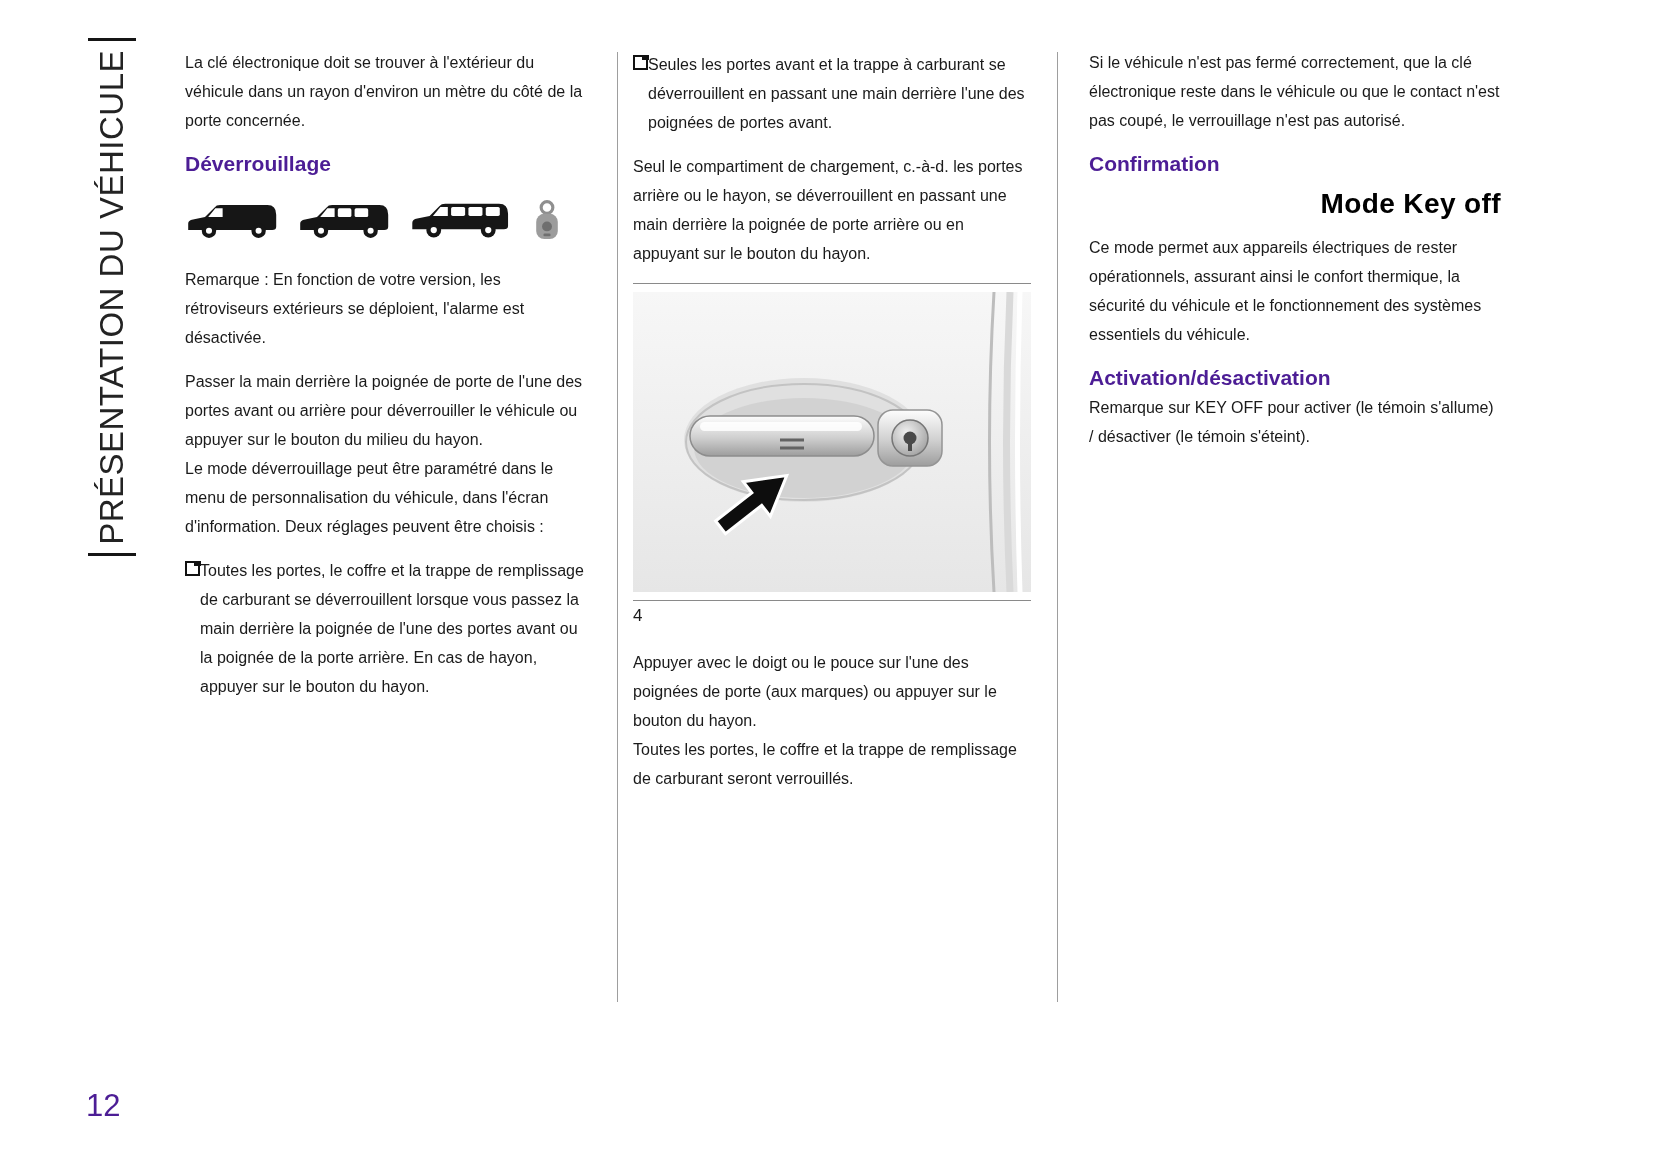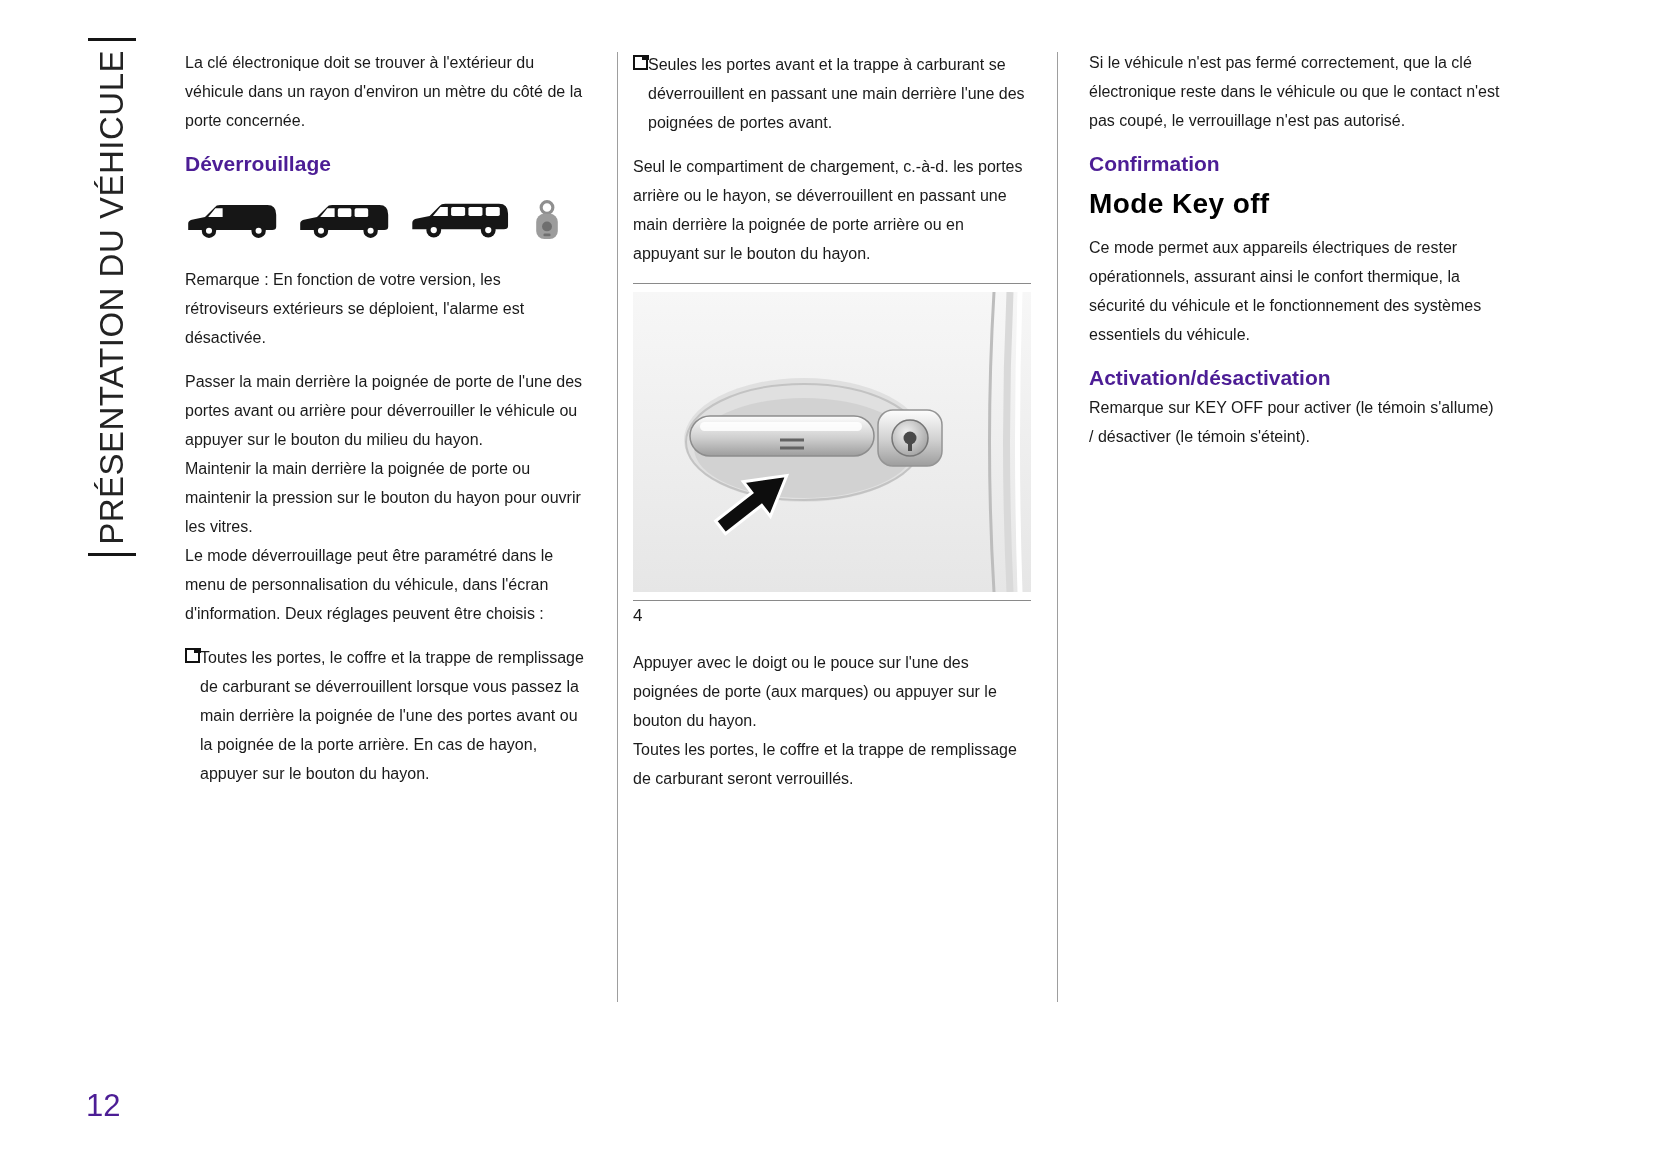--- a/index.html
+++ b/index.html
@@ -24,21 +24,21 @@
   .col1 { left:185px; width:402px; }
   .col2 { left:633px; width:398px; top:50px; }
   .col3 { left:1089px; width:412px; }
 
   .body-text { font-size:16px; line-height:29px; color:#1a1a1a; }
   p.body-text { margin-bottom:15px; }
   .para-group { margin-bottom:15px; }
   .h-bold { font-size:21px; font-weight:700; color:#4c1d95; margin:2px 0 8px 0; line-height:27px; }
   .h-run { margin-bottom:2px; }
   .h-big { font-size:28px; font-weight:700; letter-spacing:0.4px; color:#000;
-    margin:10px 0 12px 0; line-height:34px; }
+    margin:10px 0 12px 0; line-height:34px;text-align:right; }
 
   
   .bullet { display:flex; margin-bottom:15px; }
   .bullet-glyph { position:relative; flex:0 0 auto; width:15px; height:15px;
     border:2.5px solid #111; margin-top:5px; background:#fff; }
   .bullet-glyph::after { content:""; position:absolute; top:-2.5px; right:-2.5px;
     width:7px; height:5px; background:#111; }
   .bullet-text { flex:1 1 auto; }
 
   
@@ -112,21 +112,20 @@
         <rect x="8" y="16" width="24" height="28" rx="9" fill="#9c9c9c"></rect>
         <circle cx="20" cy="30" r="5.5" fill="#6f6f6f"></circle>
         <rect x="16" y="38" width="8" height="3" rx="1.5" fill="#6f6f6f"></rect>
       </svg>
     </div>
 
     <p class="body-text">Remarque : En fonction de votre version, les rétroviseurs extérieurs se déploient, l'alarme est désactivée.</p>
 
     <div class="para-group body-text">
       <div>Passer la main derrière la poignée de porte de l'une des portes avant ou arrière pour déverrouiller le véhicule ou appuyer sur le bouton du milieu du hayon.</div>
-      <div>Maintenir la main derrière la poignée de porte ou maintenir la pression sur le bouton du hayon pour ouvrir les vitres.</div>
       <div>Le mode déverrouillage peut être paramétré dans le menu de personnalisation du véhicule, dans l'écran d'information. Deux réglages peuvent être choisis :</div>
     </div>
 
     <div class="bullet">
       <span class="bullet-glyph"></span>
       <span class="bullet-text body-text">Toutes les portes, le coffre et la trappe de remplissage de carburant se déverrouillent lorsque vous passez la main derrière la poignée de l'une des portes avant ou la poignée de la porte arrière. En cas de hayon, appuyer sur le bouton du hayon.</span>
     </div>
   </div>
 
   <div class="col col2">

